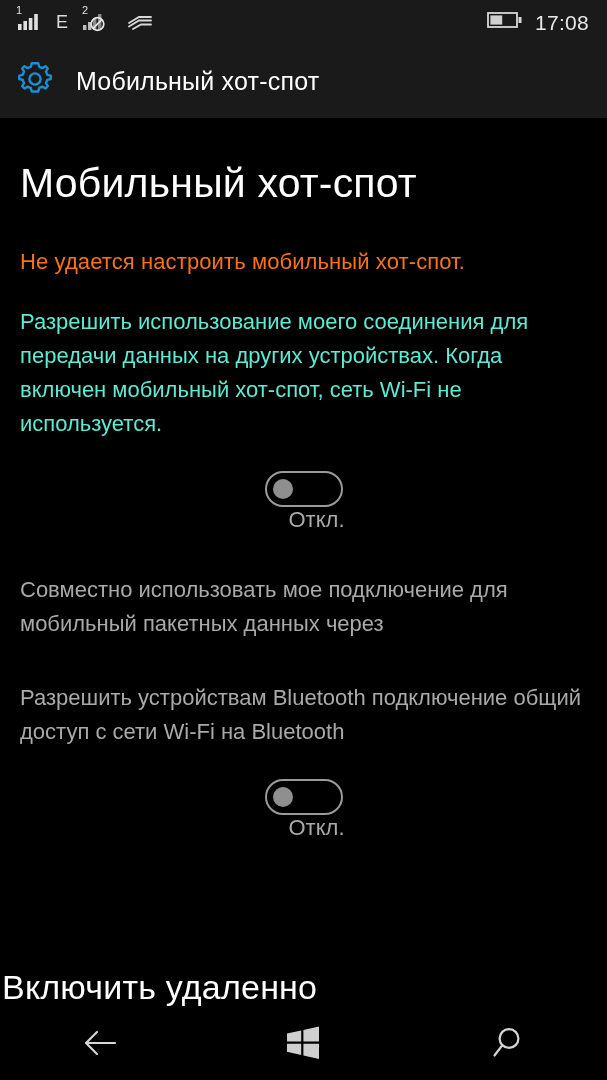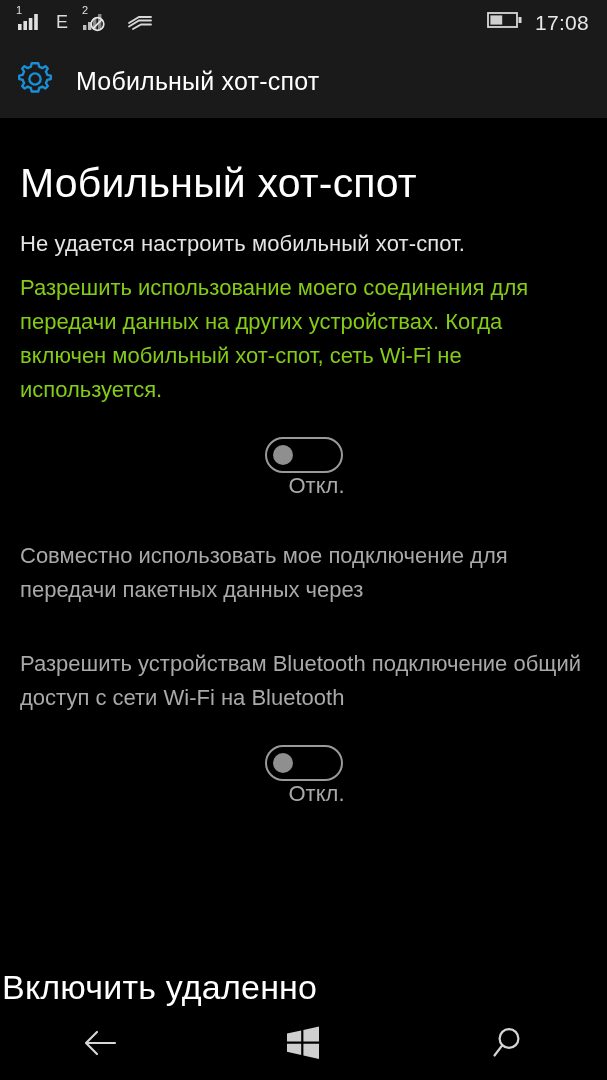--- a/index.html
+++ b/index.html
@@ -101,31 +101,31 @@
   .page-title {
     font-size: 41px;
     font-weight: normal;
     color: #ffffff;
     margin: 0;
     padding-top: 42px;
     letter-spacing: .2px;
     white-space: nowrap;
   }
   .warn {
-    color: #e5e5e5;
-    font-size: 22px;
-    margin-top: 24px;
+    color: #f97316;
+    font-size: 22px;
+    margin-top: 42px;
     letter-spacing: .1px;
     white-space: nowrap;
   }
   .body-text {
-    color: #84cc16;
+    color: #5eead4;
     font-size: 22px;
     line-height: 34px;
-    margin-top: 14px;
+    margin-top: 30px;
     max-width: 570px;
   }
 
   
   .row-toggle {
     display: flex;
     align-items: center;
     margin-top: 30px;
     flex-direction: column;
   }
@@ -298,21 +298,21 @@
 
     <div class="body-text">Разрешить использование моего соединения для передачи данных на других устройствах. Когда включен мобильный хот-спот, сеть Wi-Fi не используется.</div>
 
     <div class="row-toggle">
       <div class="toggle">
         <span class="knob"></span>
       </div>
       <span class="toggle-label">Откл.</span>
     </div>
 
-    <div class="section-label">Совместно использовать мое подключение для передачи пакетных данных через</div>
+    <div class="section-label">Совместно использовать мое подключение для мобильный пакетных данных через</div>
 
 
 
     <div class="section-label">Разрешить устройствам Bluetooth подключение общий доступ с сети Wi-Fi на Bluetooth</div>
 
     <div class="row-toggle">
       <div class="toggle">
         <span class="knob"></span>
       </div>
       <span class="toggle-label">Откл.</span>

